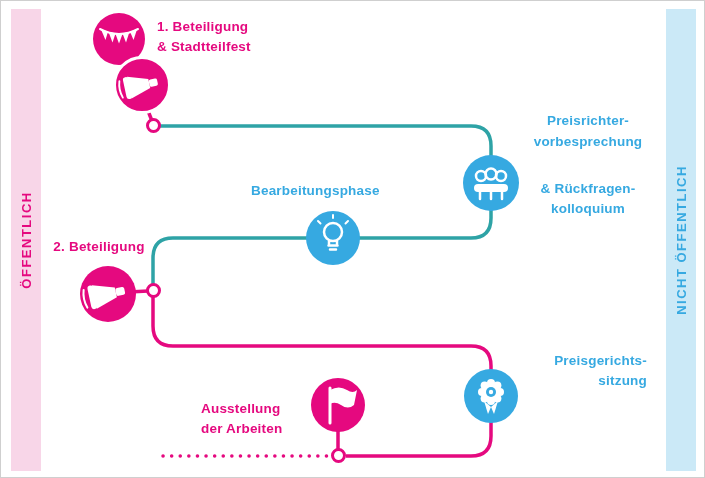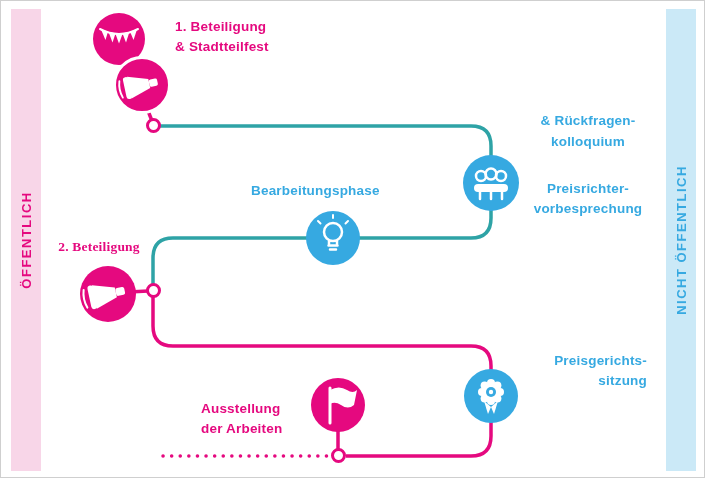--- a/index.html
+++ b/index.html
@@ -114,37 +114,37 @@
   <div class="node pink ringed" style="left:112px;top:55px;width:58px;height:58px;">
     <svg width="52" height="52" viewBox="0 0 56 56">
       <g transform="rotate(-12 28 28)">
         <rect class="i-fill" x="9" y="16" width="6" height="24" rx="3"></rect>
         <polygon class="i-fill" points="14,16 36,23 36,33 14,40"></polygon>
         <rect class="i-fill" x="36" y="24" width="9" height="8" rx="2"></rect>
         <path class="i-stroke" stroke-width="2" d="M5 19 Q2 28 5 37"></path>
       </g>
     </svg>
   </div>
-  <div class="label pink" style="left:156px;top:16px;margin-left:18px;">1. Beteiligung
+  <div class="label pink" style="left:156px;top:16px;">1. Beteiligung
 &amp; Stadtteilfest</div>
 
   <div class="node blue" style="left:462px;top:154px;width:56px;height:56px;">
     <svg width="56" height="56" viewBox="0 0 56 56">
       <circle class="i-stroke" stroke-width="2.5" cx="18" cy="21" r="5"></circle>
       <circle class="i-stroke" stroke-width="2.5" cx="28" cy="19" r="5.5"></circle>
       <circle class="i-stroke" stroke-width="2.5" cx="38" cy="21" r="5"></circle>
       <rect class="i-fill" x="11" y="29" width="34" height="8" rx="4"></rect>
       <path class="i-stroke" stroke-width="2.5" d="M17 37 V44 M28 37 V44 M39 37 V44"></path>
     </svg>
   </div>
   <div class="label blue" style="left:512px;top:90px;width:150px;text-align:center;">
+    <span class="part">Preisrichter-
+vorbesprechung</span>
     <span class="part">&amp; Rückfragen-
 kolloquium</span>
-    <span class="part">Preisrichter-
-vorbesprechung</span>
   </div>
 
   <div class="node blue" style="left:305px;top:210px;width:54px;height:54px;">
     <svg width="54" height="54" viewBox="0 0 54 54">
       <circle class="i-stroke" stroke-width="2.5" cx="27" cy="21" r="9"></circle>
       <path class="i-stroke" stroke-width="2.5" d="M23 30 L23 33 M31 30 L31 33"></path>
       <path class="i-stroke" stroke-width="2.5" d="M22.5 34.5 H31.5 M24 38.5 H30"></path>
       <path class="i-stroke" stroke-width="2" d="M27 7 V4 M14.5 12.5 L12 10 M39.5 12.5 L42 10"></path>
     </svg>
   </div>
@@ -153,21 +153,21 @@
   <div class="node pink" style="left:79px;top:265px;width:56px;height:56px;">
     <svg width="56" height="56" viewBox="0 0 56 56">
       <g transform="rotate(-12 28 28)">
         <rect class="i-fill" x="9" y="16" width="6" height="24" rx="3"></rect>
         <polygon class="i-fill" points="14,16 36,23 36,33 14,40"></polygon>
         <rect class="i-fill" x="36" y="24" width="9" height="8" rx="2"></rect>
         <path class="i-stroke" stroke-width="2" d="M5 19 Q2 28 5 37"></path>
       </g>
     </svg>
   </div>
-  <div class="label pink" style="left:28px;top:236px;width:140px;text-align:center;font-family:Liberation Serif, serif;">2. Beteiligung</div>
+  <div class="label pink" style="left:28px;top:236px;width:140px;text-align:center;">2. Beteiligung</div>
 
   <div class="node blue" style="left:463px;top:368px;width:54px;height:54px;">
     <svg width="54" height="54" viewBox="0 0 54 54">
       <polygon class="i-fill" points="20,32 24,45 27,38"></polygon>
       <polygon class="i-fill" points="34,32 30,45 27,38"></polygon>
       <circle class="i-fill" cx="36" cy="23" r="4"></circle>
       <circle class="i-fill" cx="33.4" cy="29.4" r="4"></circle>
       <circle class="i-fill" cx="27" cy="32" r="4"></circle>
       <circle class="i-fill" cx="20.6" cy="29.4" r="4"></circle>
       <circle class="i-fill" cx="18" cy="23" r="4"></circle>

